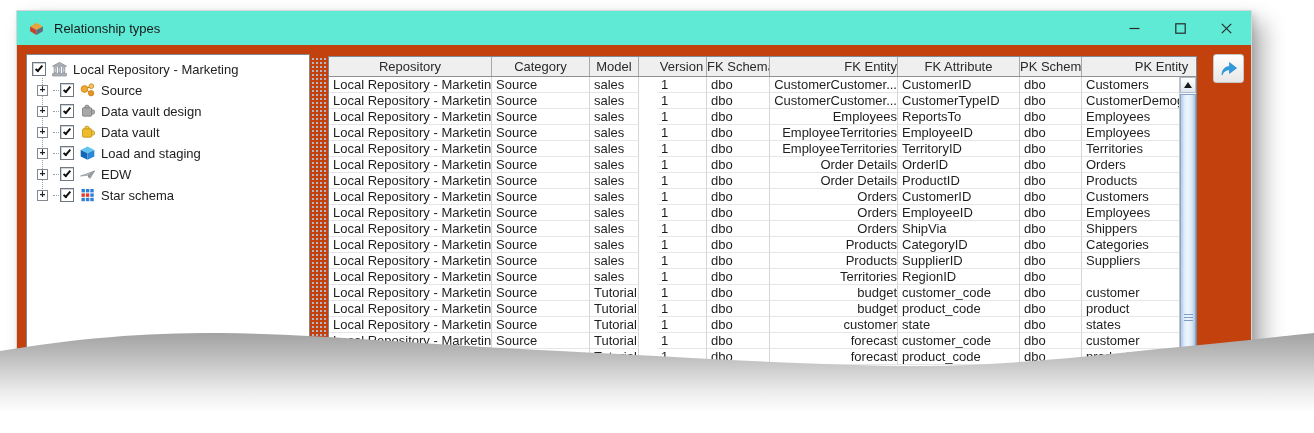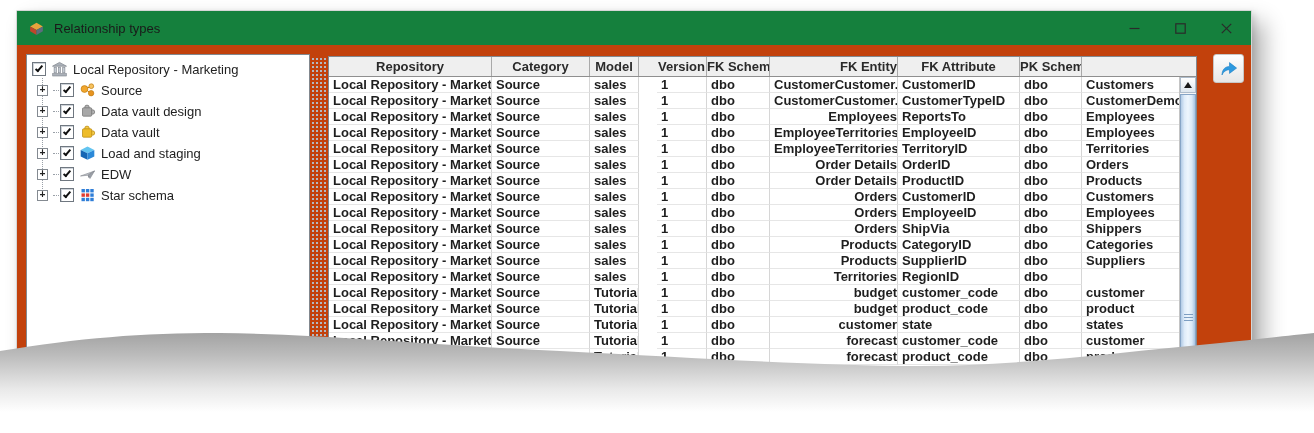--- a/index.html
+++ b/index.html
@@ -6,21 +6,21 @@
   html,body { width:1314px; height:433px; background:#ffffff; overflow:hidden;
               font-family:"Liberation Sans", sans-serif; }
 
   .stage { position:relative; width:1314px; height:433px; }
 
   
   .dialog { position:absolute; left:16px; top:10px; width:1236px; height:368px;
             background:#f1f1f1; border:1px solid #d6d6d6; border-radius:1px;
             box-shadow: 12px 12px 22px rgba(0,0,0,0.30), 3px 3px 7px rgba(0,0,0,0.12); }
 
-  .titlebar { position:absolute; left:0; top:0; right:0; height:34px; background:#15803d;
+  .titlebar { position:absolute; left:0; top:0; right:0; height:34px; background:#5eead4;
               display:flex; align-items:center; padding-left:11px; }
   .app-icon { width:17px; height:17px; }
   .title-text { margin-left:9px; font-size:13px; color:#1a1a1a; }
 
   .win-controls { position:absolute; right:2px; top:0; height:34px; display:flex; }
   .win-btn { width:46px; height:34px; display:flex; align-items:center; justify-content:center;
              background:transparent; border:none; cursor:default; }
   .win-btn svg { display:block; }
 
   .content { position:absolute; left:0; top:34px; right:0; bottom:0; background:#c2410c; }
@@ -42,21 +42,21 @@
                 border-left:1px dotted #9aa0a8; }
   .hstub { width:6px; border-top:1px dotted #9aa0a8; margin-right:1px; }
 
   
   .splitter { position:absolute; left:293px; top:11px; width:18px; height:300px;
               background-image: radial-gradient(#b3b9c2 1px, transparent 1.1px);
               background-size:4px 4px; background-position:1px 1px; }
 
   
   .table-panel { position:absolute; left:311px; top:11px; width:869px; height:314px;
-                 background:#ffffff; border:1px solid #82888f; overflow:hidden;font-weight:bold; }
+                 background:#ffffff; border:1px solid #82888f; overflow:hidden; }
   .thead { position:absolute; left:0; top:0; right:0; height:20px; display:flex;
            background:#efefef; border-bottom:1px solid #8f8f8f; }
   .hcell { font-size:13px; color:#2a2a2a; text-align:center; line-height:19px;
            border-right:1px solid #a9a9a9; overflow:hidden; white-space:nowrap; flex:0 0 auto; }
   .tbody { position:absolute; left:0; top:20px; width:852px; }
   .trow { display:flex; height:16px; }
   .tcell { font-size:13px; color:#1e1e1e; line-height:15px; padding-left:4px;
            border-right:1px solid #d6d6d6; border-bottom:1px solid #e6e6e6;
            overflow:hidden; white-space:nowrap; flex:0 0 auto; }
   .col0 { width:163px; } .col1 { width:98px; } .col2 { width:49px; }
@@ -236,20 +236,21 @@
       <div class="table-panel">
         <div class="thead">
           <div class="hcell col0">Repository</div>
           <div class="hcell col1">Category</div>
           <div class="hcell col2">Model</div>
           <div class="hcell col3">Version</div>
           <div class="hcell col4">FK Schema</div>
           <div class="hcell col5">FK Entity</div>
           <div class="hcell col6">FK Attribute</div>
           <div class="hcell col7">PK Schema</div>
+          <div class="hcell col8">PK Entity</div>
         </div>
         <div class="tbody">
             <div class="trow">
               <div class="tcell col0">Local Repository - Marketing</div>
               <div class="tcell col1">Source</div>
               <div class="tcell col2">sales</div>
               <div class="tcell col3">1</div>
               <div class="tcell col4">dbo</div>
               <div class="tcell col5">CustomerCustomer...</div>
               <div class="tcell col6">CustomerID</div>

